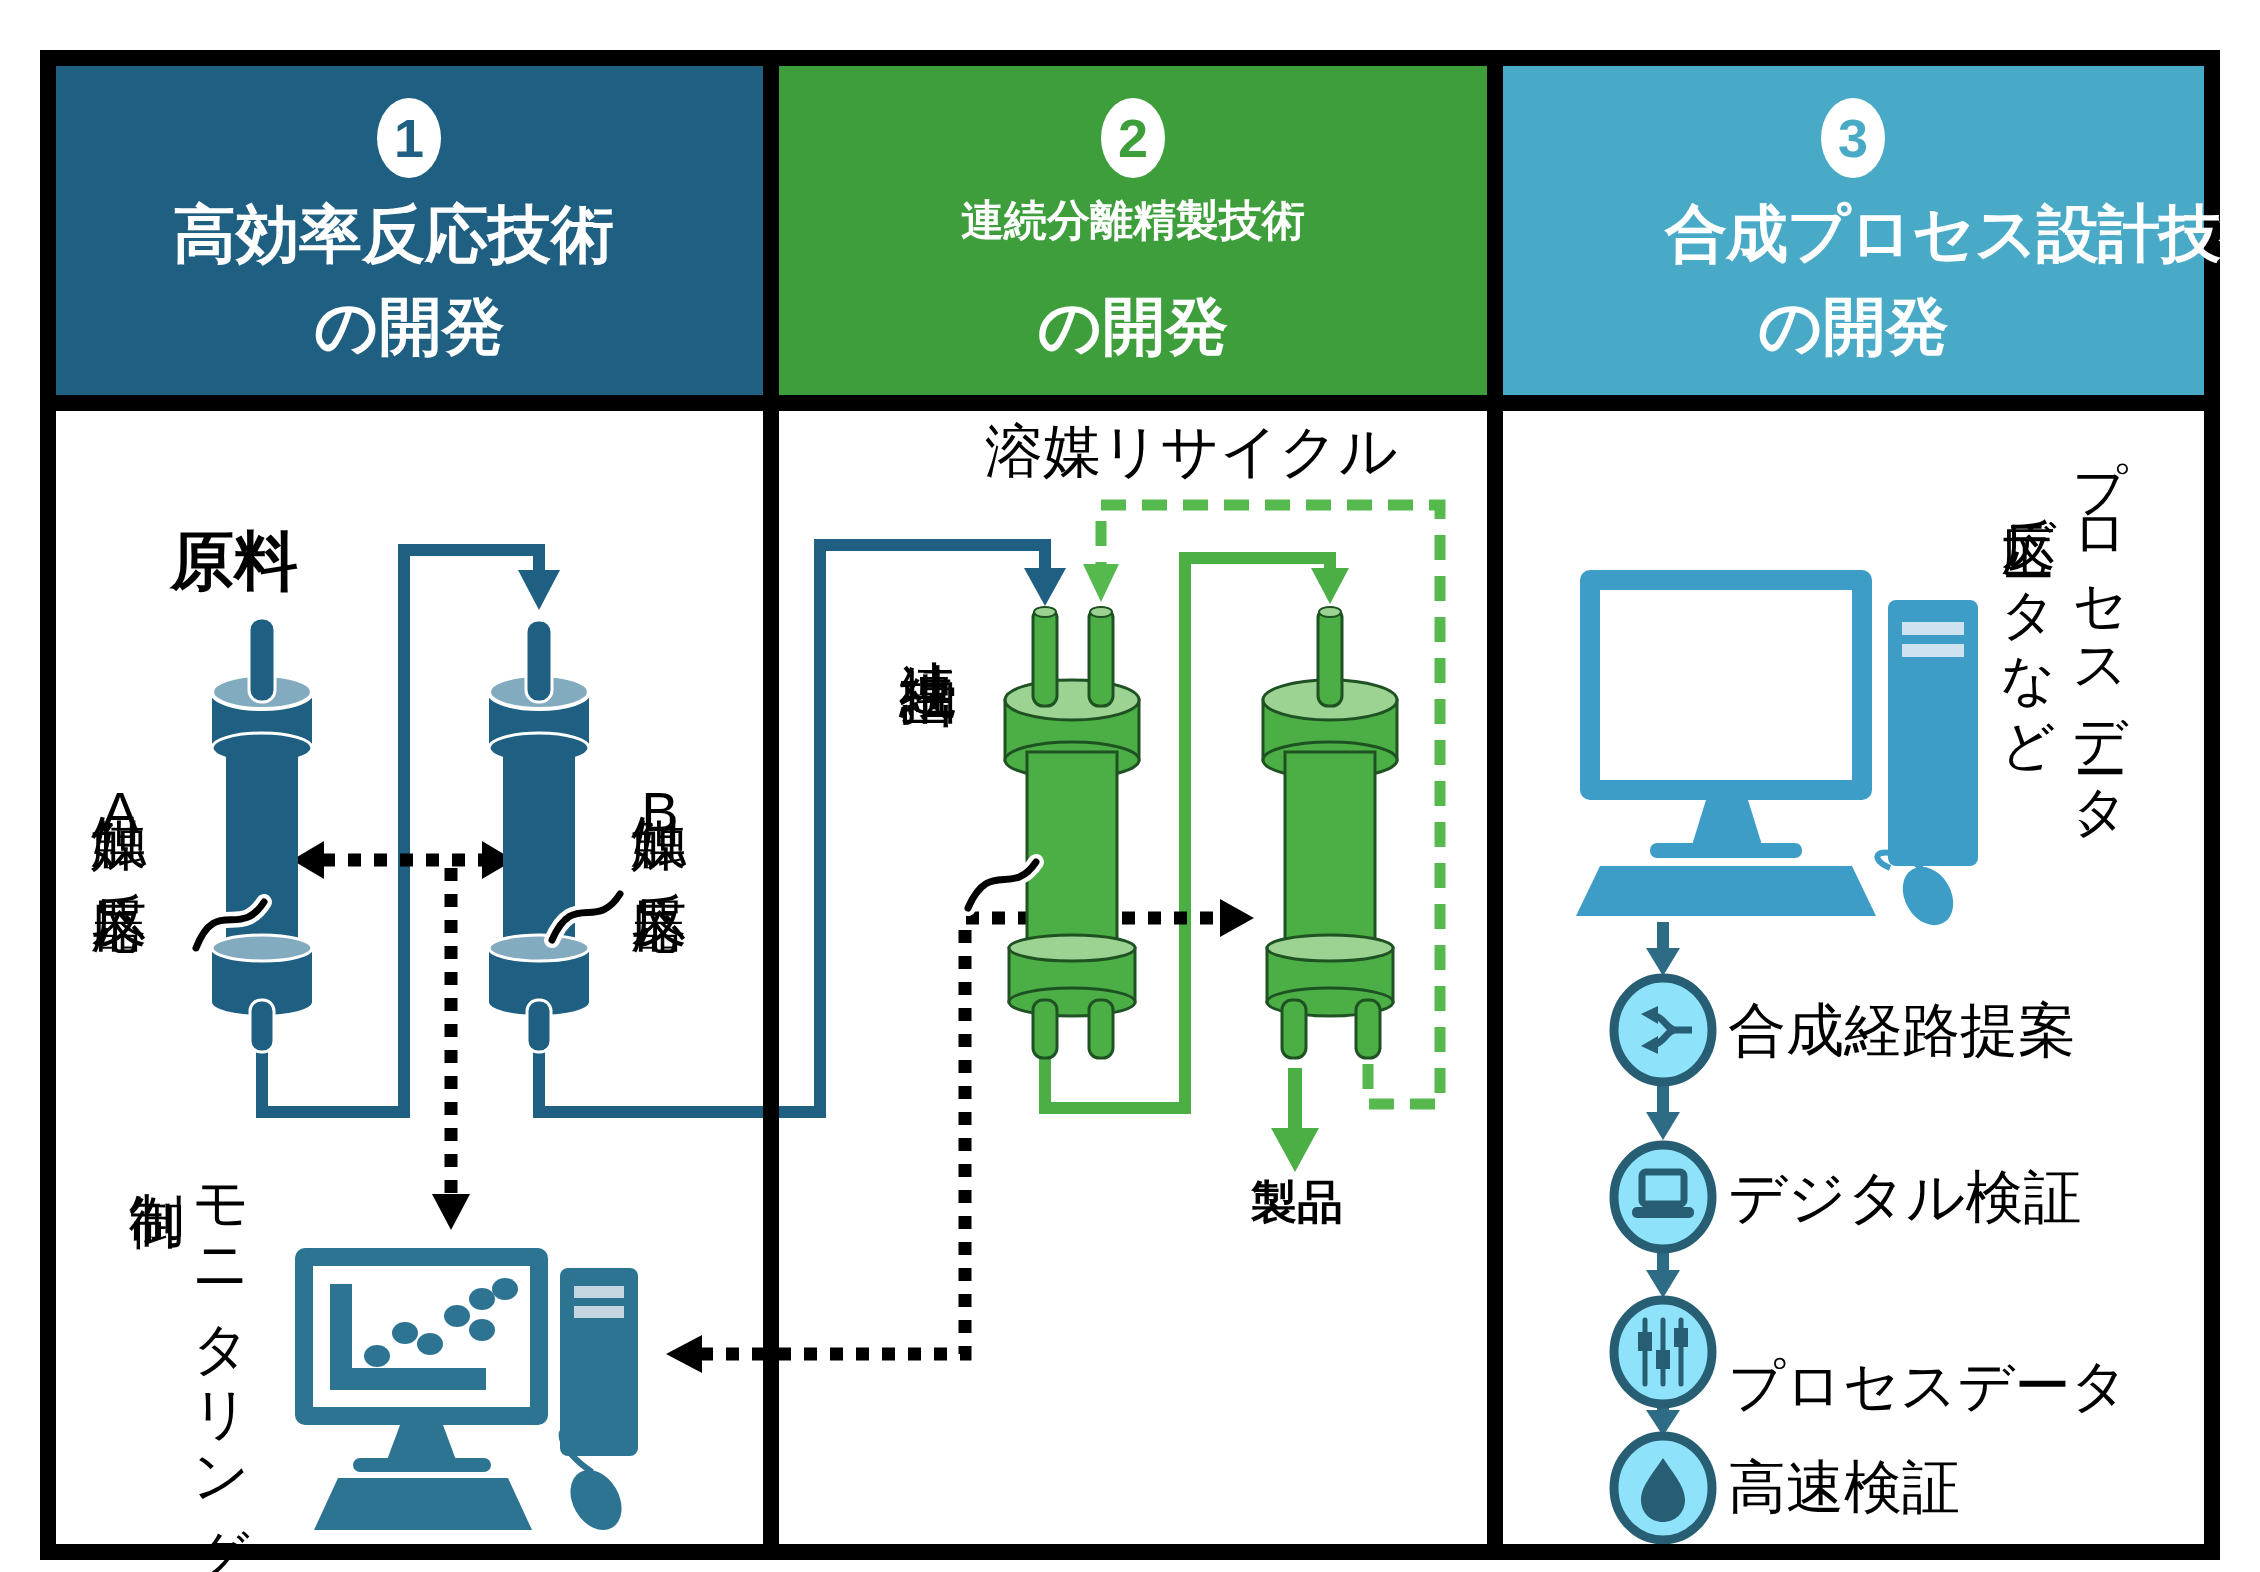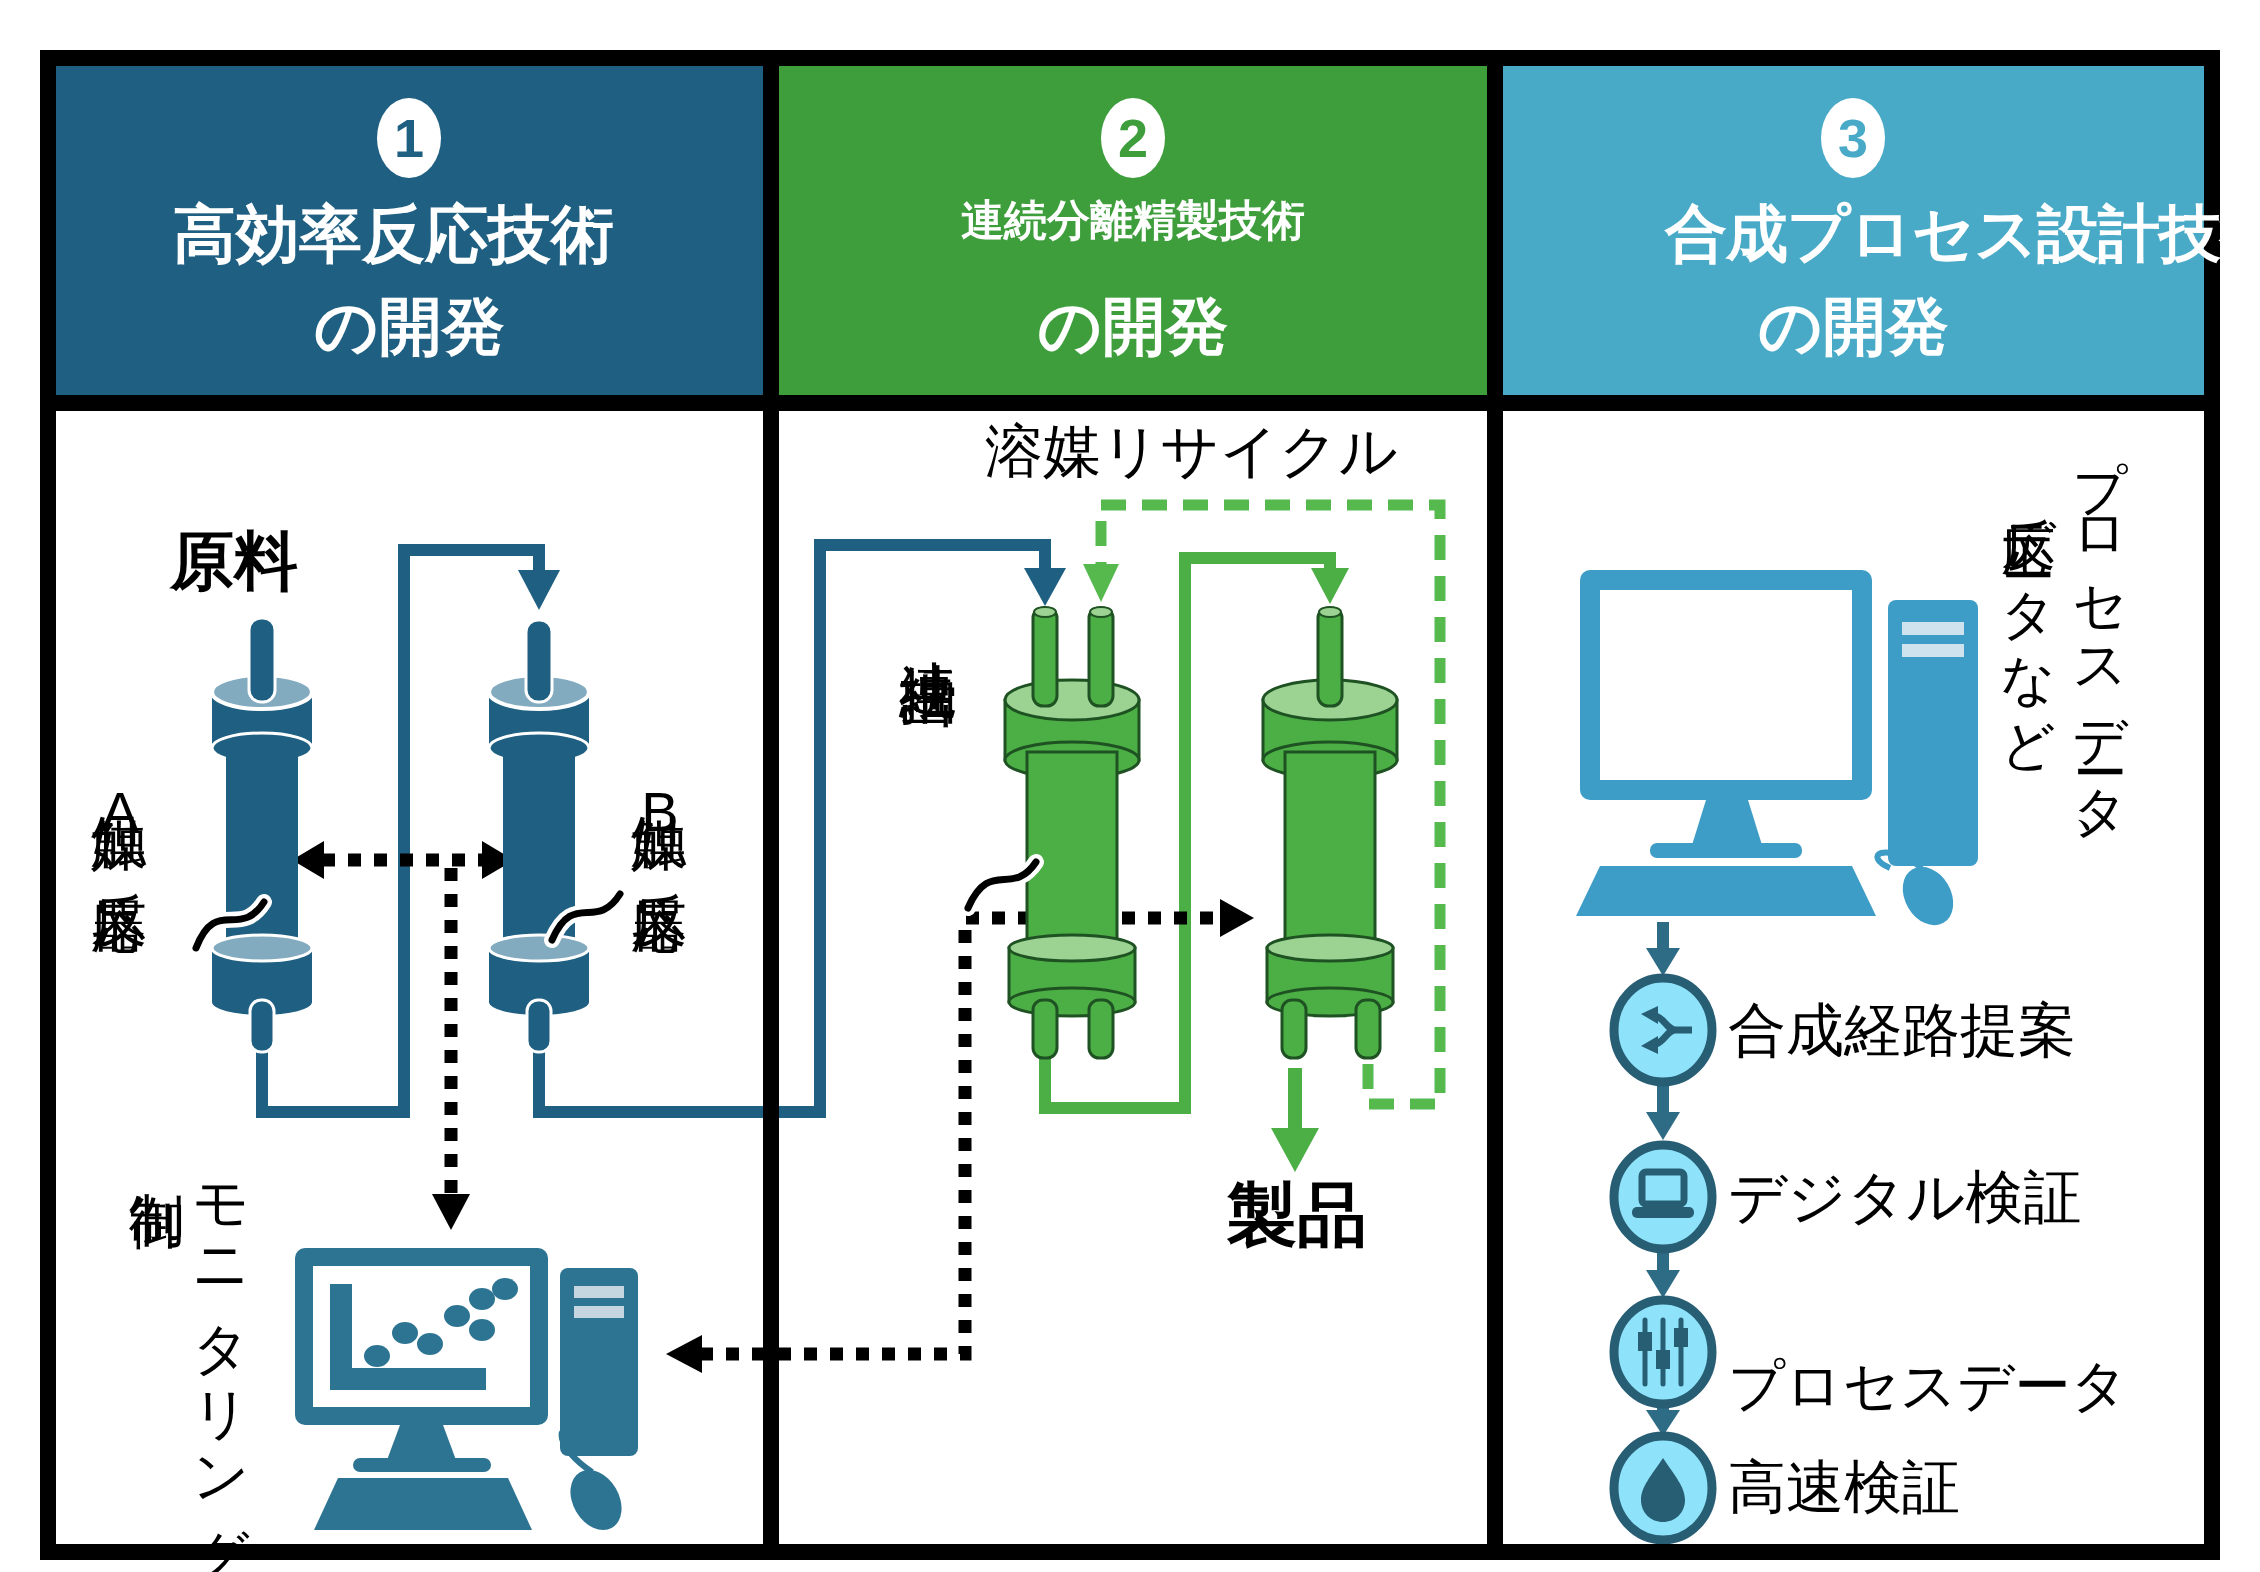--- a/index.html
+++ b/index.html
@@ -223,21 +223,21 @@
   <div class="hdr" style="left:1503px;top:284px;width:701px;font-size:63px;">の開発</div>
 
   <div class="lbl bold" style="left:170px;top:528px;font-size:64px;">原料</div>
   <div class="lbl vt" style="left:90px;top:772px;font-size:56px;">触媒A反応器</div>
   <div class="lbl vt" style="left:630px;top:772px;font-size:56px;">触媒B反応器</div>
   <div class="lbl vt" style="left:128px;top:1148px;font-size:56px;">制御</div>
   <div class="lbl vt" style="left:192px;top:1148px;font-size:56px;">モニタリング</div>
 
   <div class="lbl" style="left:985px;top:420px;width:410px;text-align:left;font-size:58px;">溶媒リサイクル</div>
   <div class="lbl vt" style="left:898px;top:614px;font-size:58px;">連続抽出</div>
-  <div class="lbl bold" style="left:1212px;top:1178px;width:170px;text-align:center;font-size:70px;">製品</div>
+  <div class="lbl bold" style="left:1212px;top:1178px;width:170px;text-align:center;font-size:46px;">製品</div>
 
   <div class="lbl vt" style="left:2072px;top:418px;font-size:54px;">プロセスデータ、</div>
   <div class="lbl vt" style="left:2000px;top:474px;font-size:54px;">反応データなど</div>
 
   <div class="lbl" style="left:1728px;top:999px;font-size:58px;">合成経路提案</div>
   <div class="lbl" style="left:1728px;top:1166px;font-size:58px;">デジタル検証</div>
   <div class="lbl" style="left:1728px;top:1356px;font-size:56px;">プロセスデータ</div>
   <div class="lbl" style="left:1728px;top:1456px;font-size:58px;">高速検証</div>
 
 </div>

